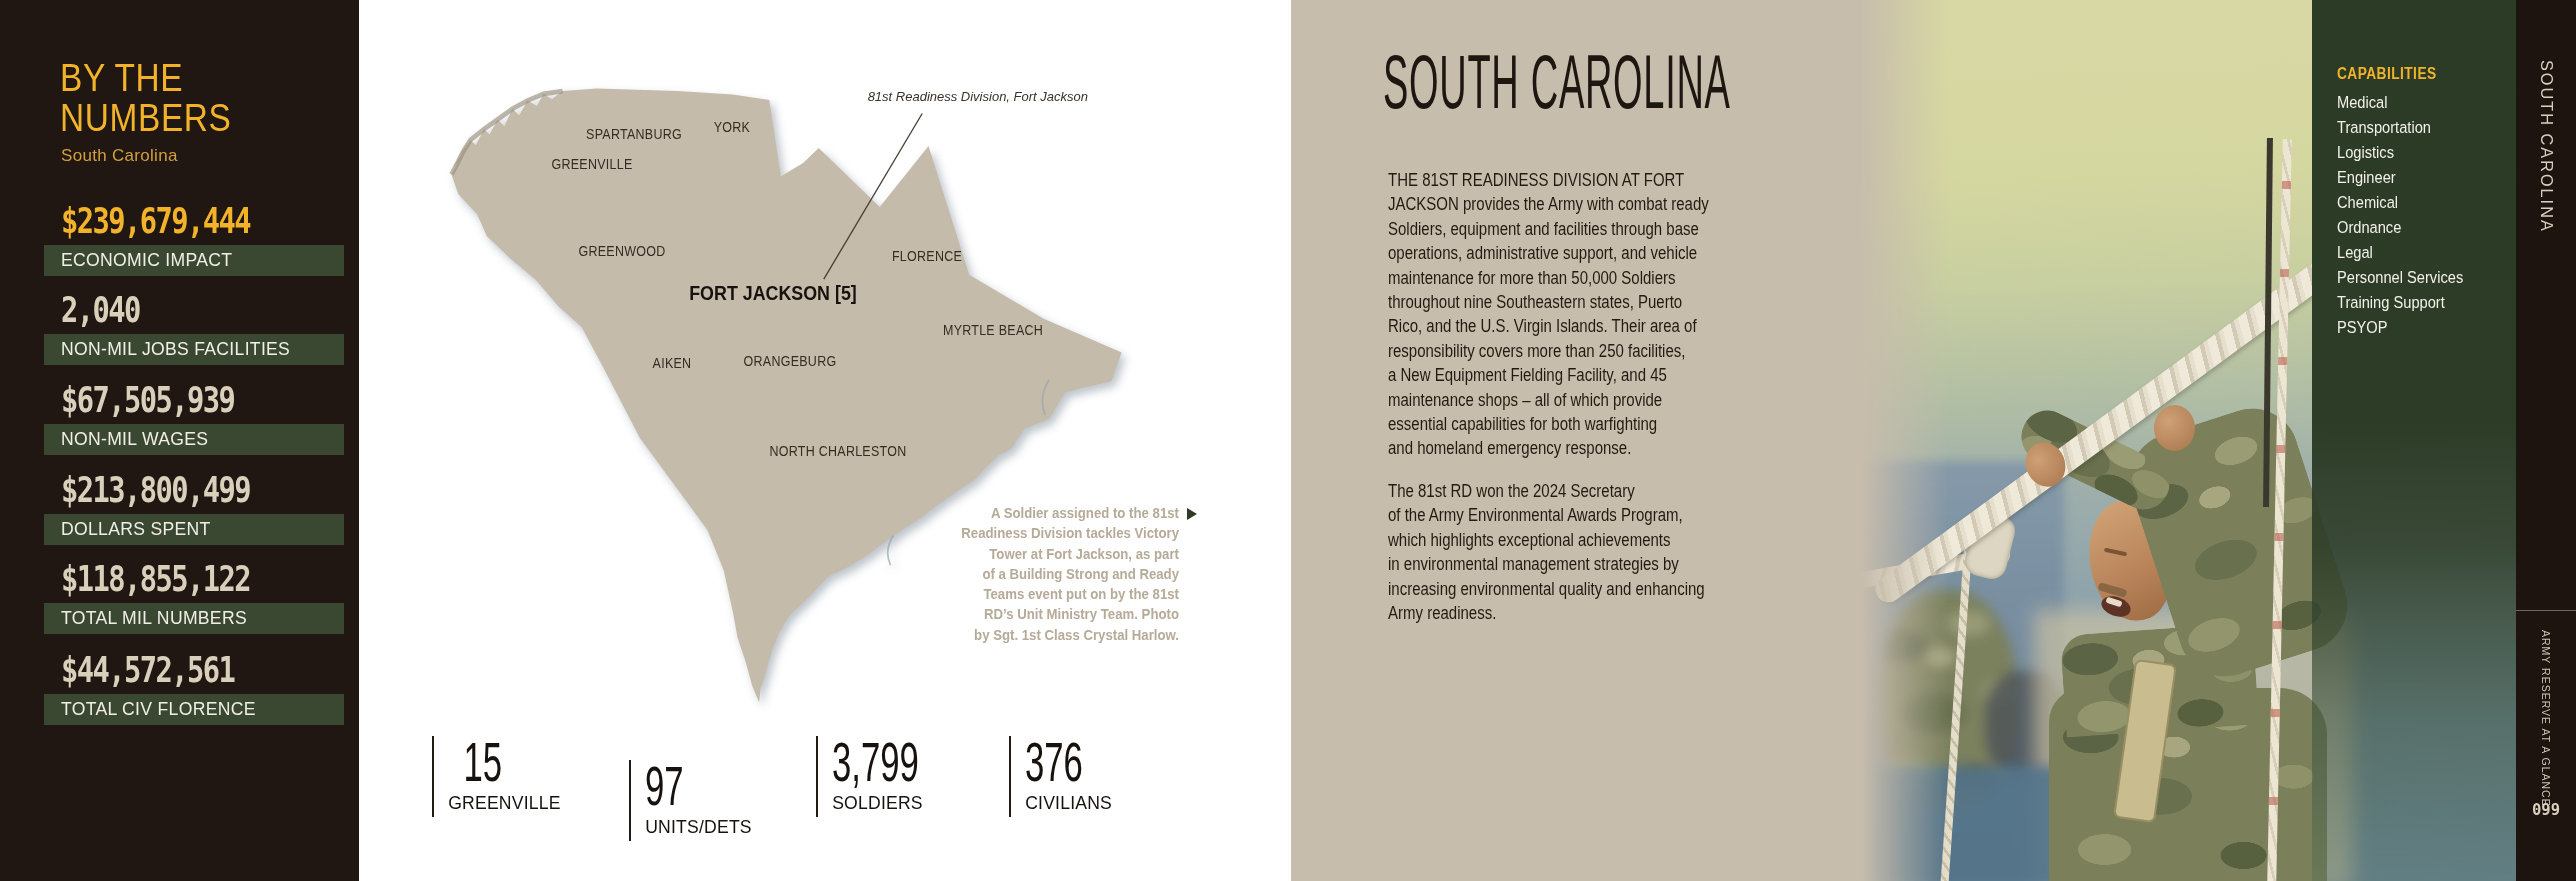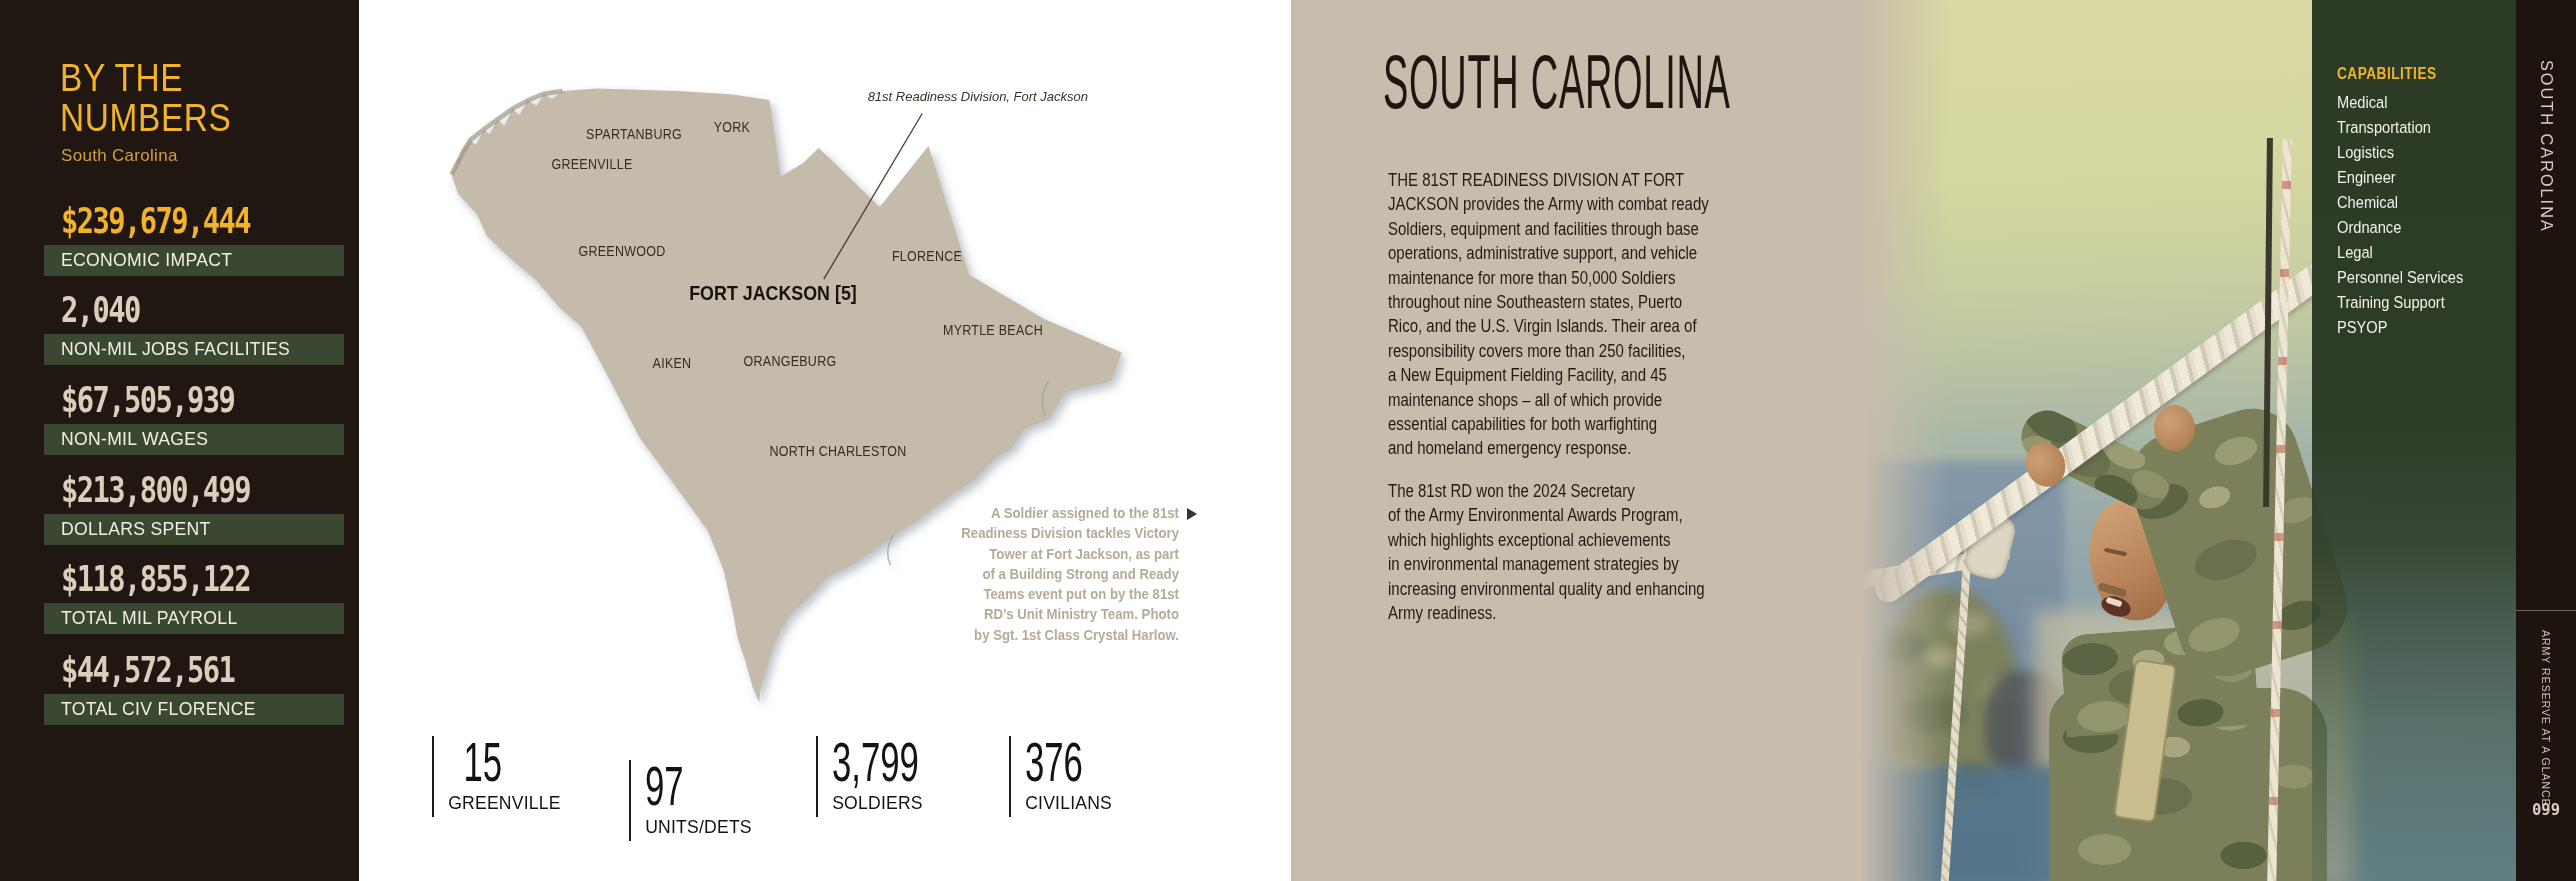--- a/index.html
+++ b/index.html
@@ -149,21 +149,21 @@
         <div class="stat-row" style="top: 381px;">
           <div class="stat-value">$67,505,939</div>
           <div class="stat-bar">NON-MIL WAGES</div>
         </div>
         <div class="stat-row" style="top: 471px;">
           <div class="stat-value">$213,800,499</div>
           <div class="stat-bar">DOLLARS SPENT</div>
         </div>
         <div class="stat-row" style="top: 560px;">
           <div class="stat-value">$118,855,122</div>
-          <div class="stat-bar">TOTAL MIL PAYROLL</div>
+          <div class="stat-bar">TOTAL MIL NUMBERS</div>
         </div>
         <div class="stat-row" style="top: 651px;">
           <div class="stat-value">$44,572,561</div>
           <div class="stat-bar">TOTAL CIV FLORENCE</div>
         </div>
       </div>
   </div>
 
   <svg class="abs map-svg" viewBox="0 0 1045 960" xmlns="http://www.w3.org/2000/svg">
     <path id="sc-shape" fill="#c5bbaa" d="

